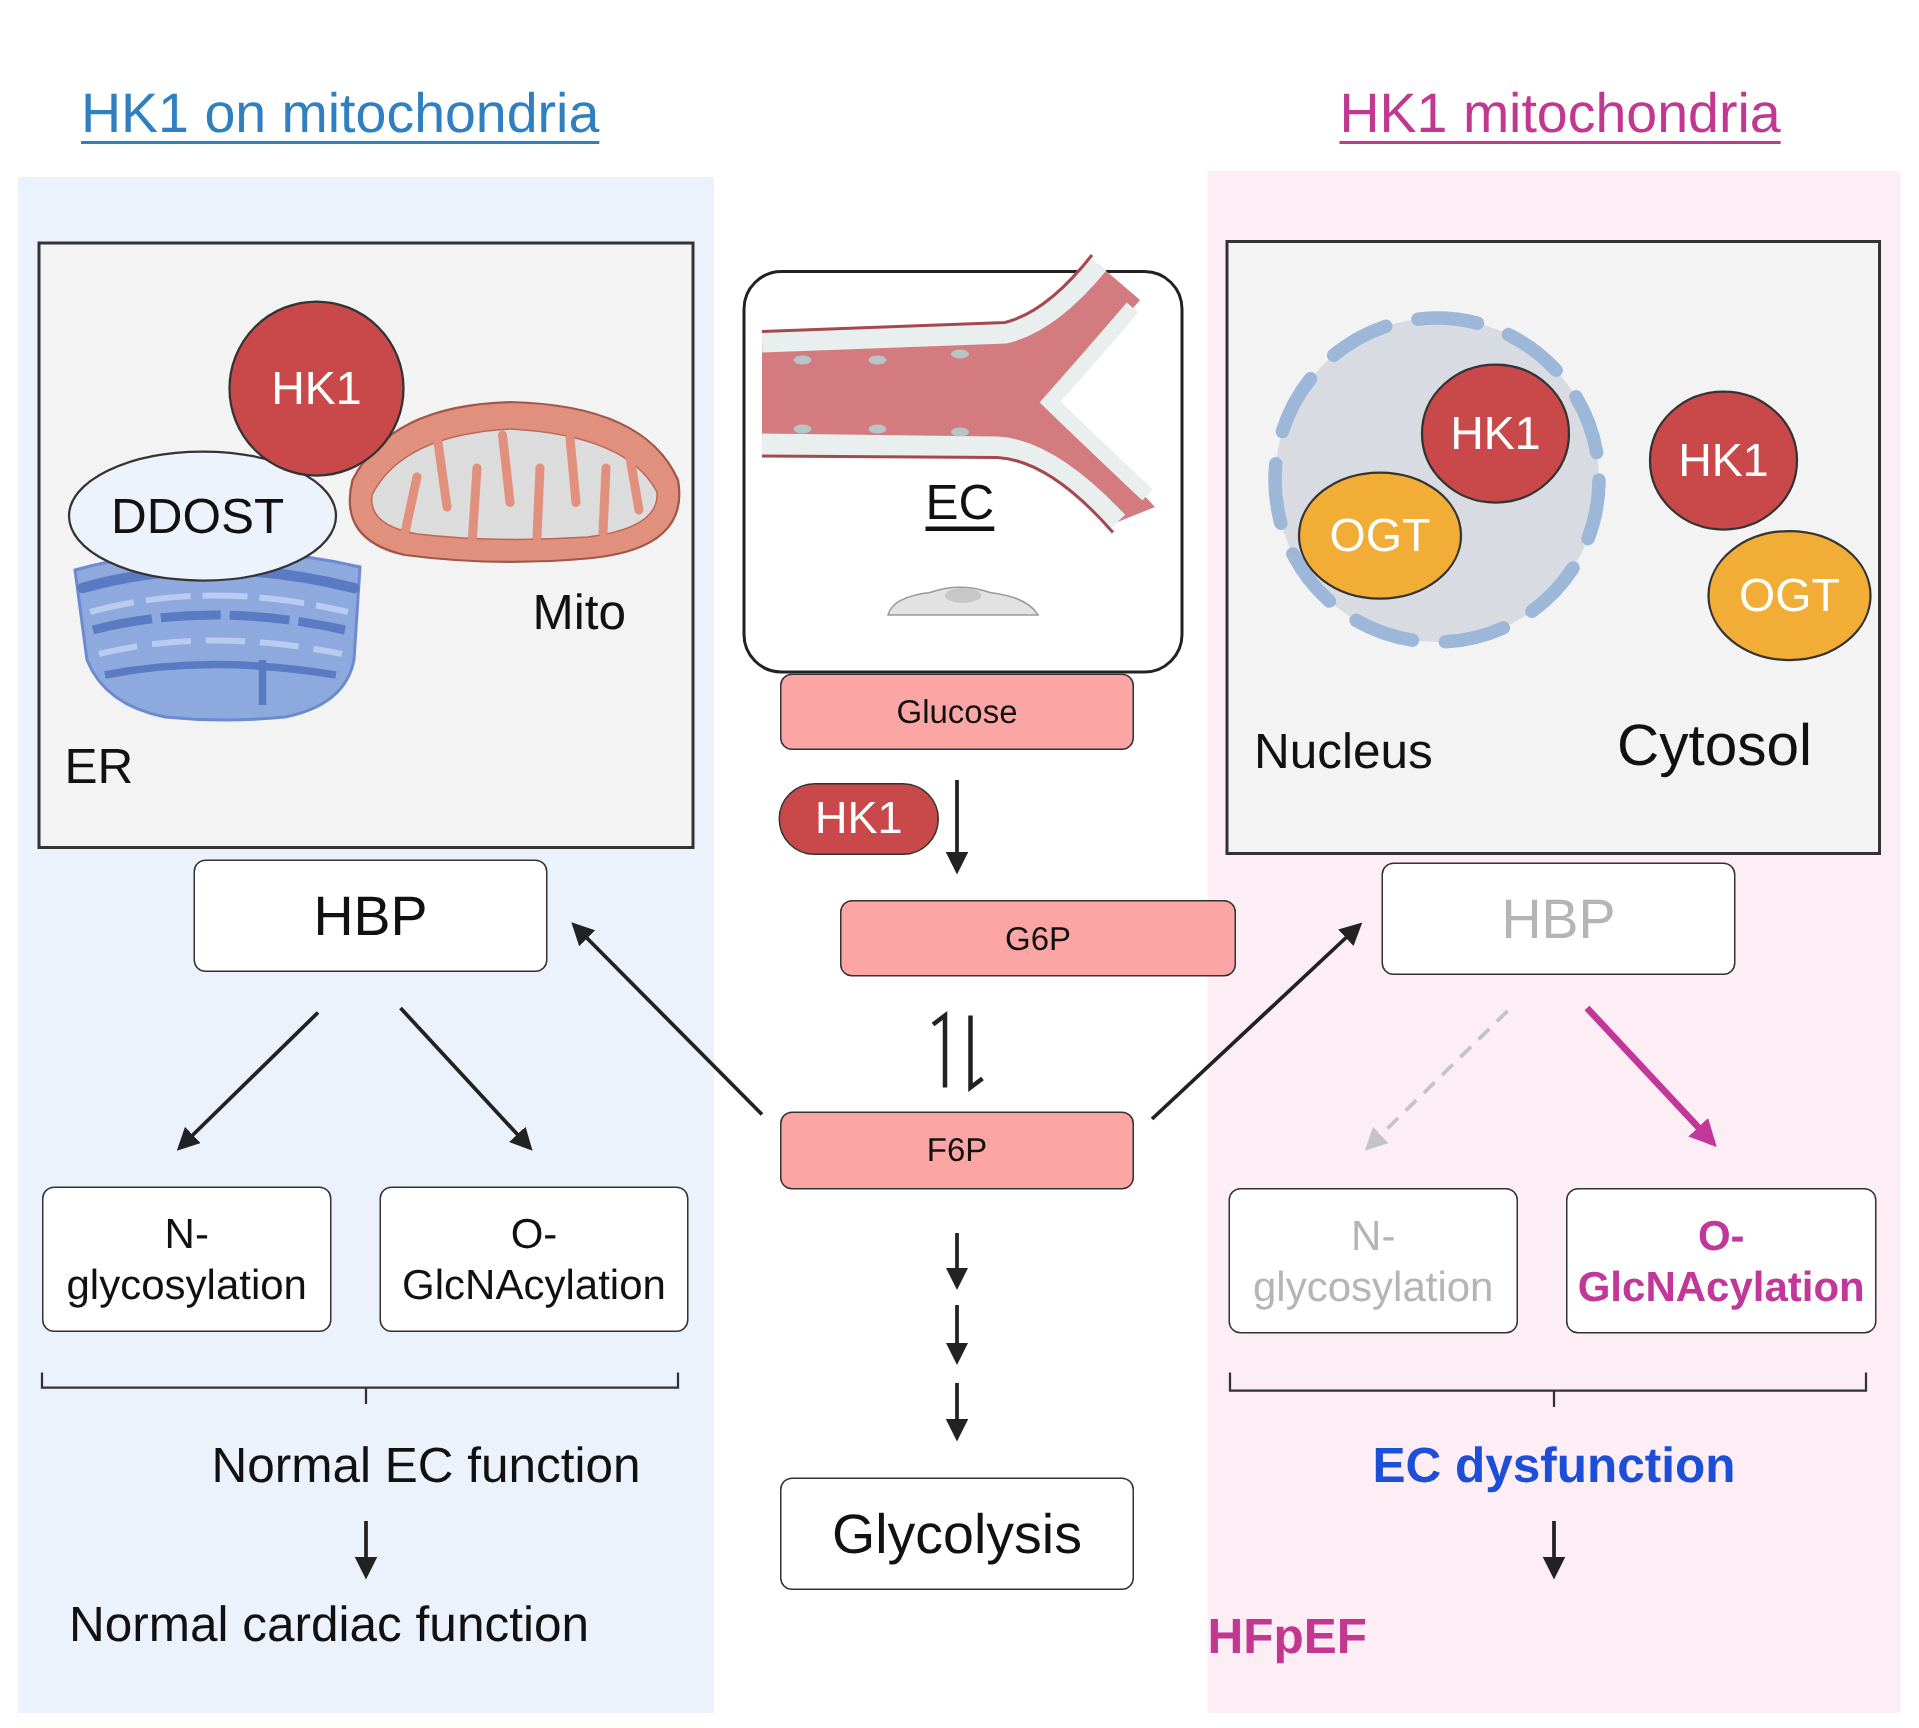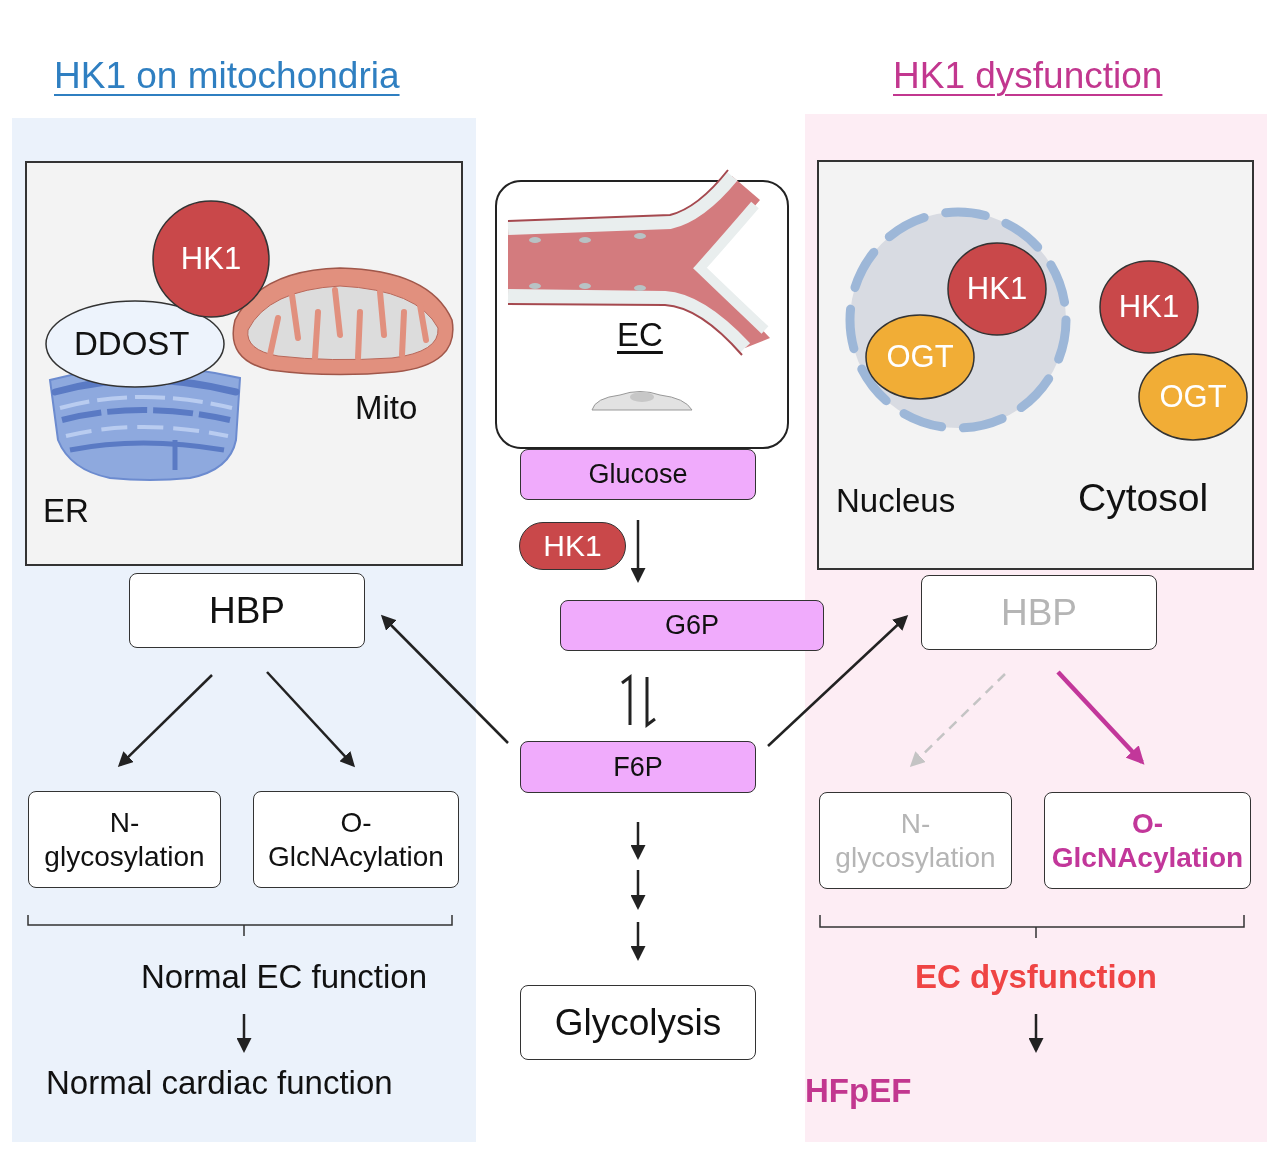--- a/index.html
+++ b/index.html
@@ -7,35 +7,35 @@
          font-family:"Liberation Sans", "DejaVu Sans", sans-serif; color:#111; }
   .abs { position:absolute;margin-top:19px; }
   .panel-left { left:12px; top:99px; width:464px; height:1024px; background:#ebf2fb; }
   .panel-right { left:805px; top:95px; width:462px; height:1028px; background:#fdedf4; }
   .title { font-size:37px; text-decoration:underline; text-underline-offset:6px; text-decoration-thickness:2px; white-space:nowrap; }
   .title-left { left:54px; top:36px; color:#2f7fc1; }
   .title-right { left:893px; top:36px; color:#c2378f; }
   .frame { border:2px solid #333; background:#f3f3f3; box-sizing:border-box; }
   .box { position:absolute; border:1.5px solid #333; border-radius:8px; background:#fff; box-sizing:border-box;
          display:flex; align-items:center; justify-content:center; text-align:center; }
-  .gbox { background:#f0abfc; font-size:27px; }
+  .gbox { background:#fca5a5; font-size:22px; }
   .lbl { position:absolute; white-space:nowrap; }
   svg.overlay { position:absolute; left:0; top:0; width:1279px; height:1152px; pointer-events:none; }
   .pill { position:absolute; background:#c9484a; border:1.5px solid #333; border-radius:24px; color:#fff;
           display:flex; align-items:center; justify-content:center; font-size:30px; box-sizing:border-box; }
   .circle-lbl { position:absolute; display:flex; align-items:center; justify-content:center; color:#fff; font-size:31px; }
 </style>
 </head>
 <body>
 
 <div class="abs panel-left"></div>
 <div class="abs panel-right"></div>
 
 <div class="abs title title-left">HK1 on mitochondria</div>
-<div class="abs title title-right">HK1 dysfunction</div>
+<div class="abs title title-right">HK1 mitochondria</div>
 
 <div class="abs frame" style="left:25px;top:142px;width:438px;height:405px;"></div>
 
 <div class="abs frame" style="left:817px;top:141px;width:437px;height:410px;"></div>
 
 <div class="abs" style="left:495px;top:161px;width:294px;height:269px;border:2px solid #222;border-radius:26px;background:#fff;box-sizing:border-box;"></div>
 
 <svg class="overlay" viewBox="0 0 1279 1152">
   <defs>
     <marker id="ah" viewBox="0 0 10 10" refX="8" refY="5" markerWidth="6" markerHeight="6" orient="auto-start-reverse">
@@ -166,14 +166,14 @@
 
 <div class="box" style="left:921px;top:575px;width:236px;height:75px;font-size:37px;color:#b5b5b5;">HBP</div>
 <div class="box" style="left:819px;top:792px;width:193px;height:97px;font-size:28px;color:#b5b5b5;flex-direction:column;line-height:1.2;">
   <span>N-</span>
   <span>glycosylation</span>
 </div>
 <div class="box" style="left:1044px;top:792px;width:207px;height:97px;font-size:28px;color:#c2379a;font-weight:bold;flex-direction:column;line-height:1.2;">
   <span>O-</span>
   <span>GlcNAcylation</span>
 </div>
-<div class="lbl" style="left:805px;width:462px;text-align:center;top:958px;font-size:33px;font-weight:bold;color:#ef4444;">EC dysfunction</div>
+<div class="lbl" style="left:805px;width:462px;text-align:center;top:958px;font-size:33px;font-weight:bold;color:#1d4ed8;">EC dysfunction</div>
 <div class="lbl" style="left:805px;width:462px;text-align:left;top:1072px;font-size:33px;font-weight:bold;color:#c2378f;">HFpEF</div>
 
 </body></html>

